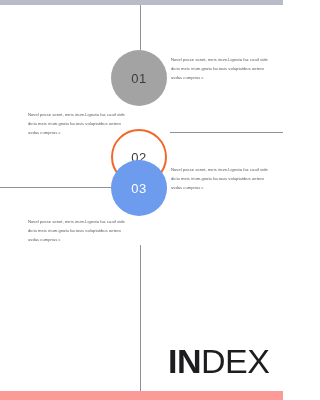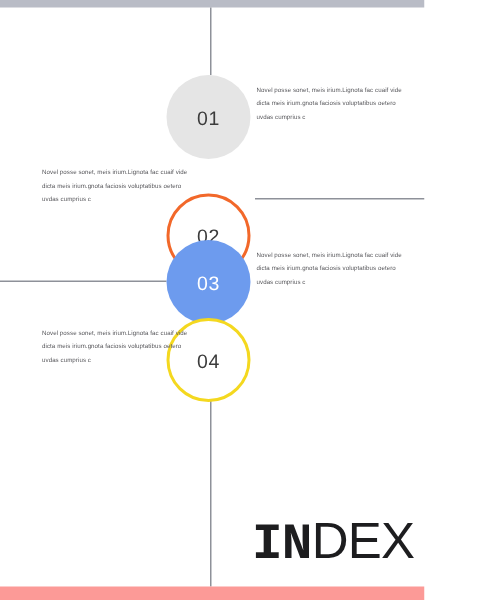--- a/index.html
+++ b/index.html
@@ -68,21 +68,21 @@
     width: 56px;
     height: 56px;
     border-radius: 50%;
     box-sizing: border-box;
     display: flex;
     align-items: center;
     justify-content: center;
     font-size: 13px;
     letter-spacing: 0.5px;
   }
-  .circle.fill-yellow { background: #e5e5e5; color: #3c3c3c; }
+  .circle.fill-yellow { background: #a3a3a3; color: #3c3c3c; }
   .circle.ring-orange { background: #ffffff; border: 2.5px solid #f2682a; color: #3c3c3c; margin-top: 24px; }
   .circle.fill-blue   { background: #6d9bee; color: #ffffff; }
   .circle.ring-yellow { background: #ffffff; border: 2.5px solid #f4d81f; color: #3c3c3c; }
 
   .blurb {
     position: absolute;
     top: 6px;
     width: 100px;
     font-size: 4.1px;
     line-height: 2.15;
@@ -96,21 +96,21 @@
   .wordmark {
     position: absolute;
     left: 168px;
     top: 344px;
     font-size: 34px;
     line-height: 1;
     color: #1d1d1f;
     letter-spacing: -0.5px;
     white-space: nowrap;
   }
-  .wordmark .heavy { font-weight: 700; font-family: Liberation Mono, monospace; }
+  .wordmark .heavy { font-weight: 700; }
   .wordmark .light { font-weight: 300; }
 </style>
 </head>
 <body>
 
 <div class="top-band"></div>
 
 <div class="spine spine-top"></div>
 <div class="spine spine-bottom"></div>
 
@@ -131,23 +131,20 @@
 
 <div class="item" style="top:160px;padding-left:43px;">
   <div class="connector connector-left" style="top:27px;"></div>
   <div class="circle fill-blue">
     <span>03</span>
   </div>
   <div class="blurb blurb-right">Novel posse sonet, meis irium.Lignota fac cuaif vide dicta meis irium.gnota faciosis voluptatibus oetero uvdas cumprius c</div>
 </div>
 
 <div class="item" style="top:212px;">
-  <div class="circle ring-yellow">
-    <span>04</span>
-  </div>
   <div class="blurb blurb-left">Novel posse sonet, meis irium.Lignota fac cuaif vide dicta meis irium.gnota faciosis voluptatibus oetero uvdas cumprius c</div>
 </div>
 
 <div class="wordmark">
   <span class="heavy">IN</span><span class="light">DEX</span>
 </div>
 
 <div class="bottom-band"></div>
 
 </body></html>

